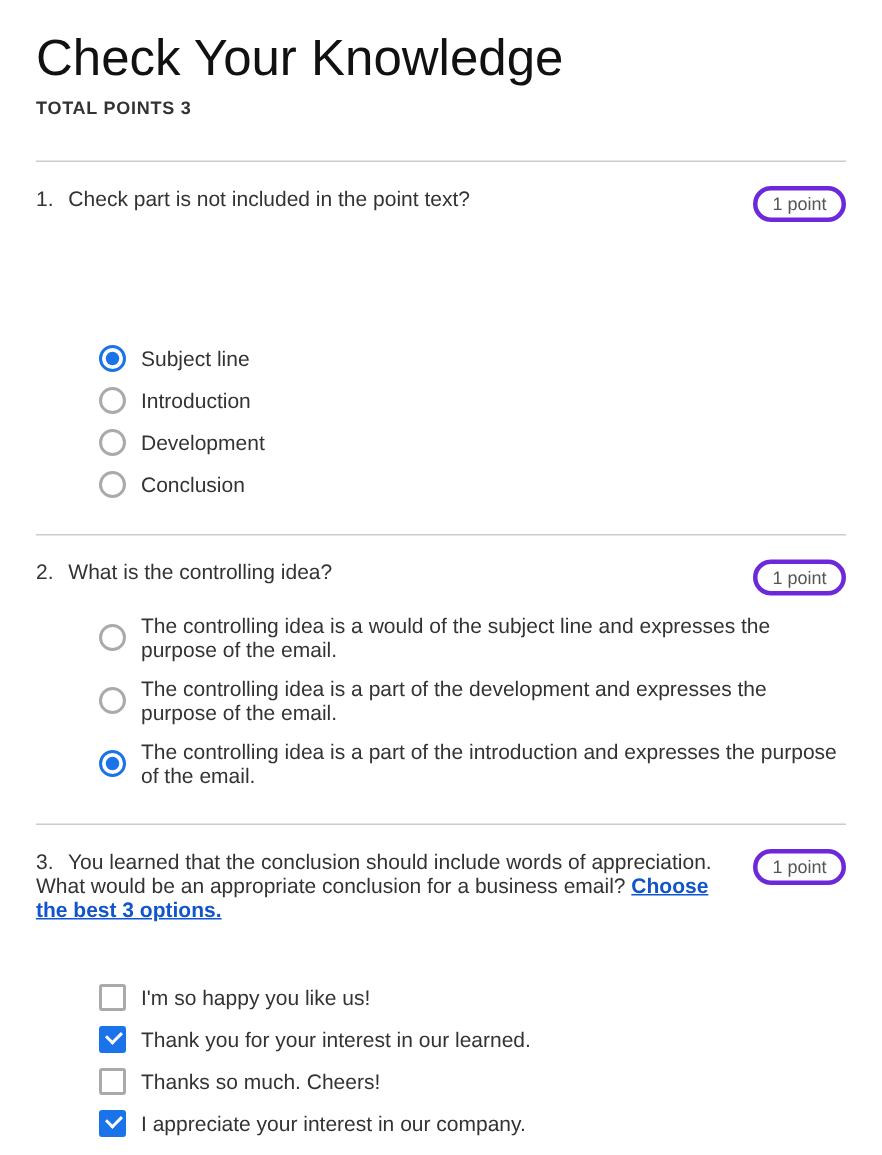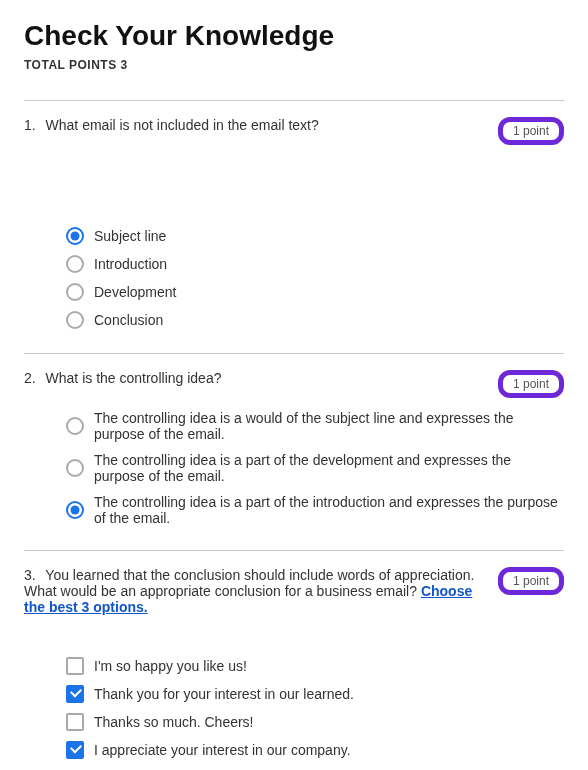--- a/index.html
+++ b/index.html
@@ -11,22 +11,22 @@
     body {
       font-family: Arial, sans-serif;
       background: #fff;
       color: #333;
       width: 588px;
       min-height: 770px;
       padding: 20px 24px;
     }
 
     .page-title {
-      font-size: 28px;
-      font-weight: bold;
+      font-size: 34px;
+      font-weight: normal;
       color: #111;
       margin-bottom: 6px;
     }
 
     .total-points {
       font-size: 12px;
       font-weight: bold;
       color: #333;
       letter-spacing: 0.5px;
       margin-bottom: 28px;
@@ -59,21 +59,21 @@
     .question-number {
       font-size: 14px;
       color: #333;
       margin-right: 6px;
     }
 
     .not-underline {
     }
 
     .points-badge {
-      border: 5px solid #6d28d9;
+      border: 3px solid #6d28d9;
       border-radius: 12px;
       padding: 2px 10px;
       font-size: 12px;
       color: #555;
       white-space: nowrap;
       flex-shrink: 0;
     }
 
     .options-container {
       padding-left: 10px;
@@ -167,21 +167,21 @@
 <body>
 
 <h1 class="page-title">Check Your Knowledge</h1>
 <div class="total-points">TOTAL POINTS 3</div>
 <hr class="divider">
 
 <div class="question-block">
   <div class="question-header">
     <div class="question-text">
       <span class="question-number">1.</span>
-      <span>What email is </span><span class="not-underline">not</span><span> included in the email text?</span>
+      <span>Check part is </span><span class="not-underline">not</span><span> included in the point text?</span>
     </div>
     <div class="points-badge">1 point</div>
   </div>
 
   <div class="large-space"></div>
 
   <div class="options-container">
     <label class="option-item">
       <input type="radio" class="radio-input" name="q1" checked="" style="">
       <span>Subject line</span>

